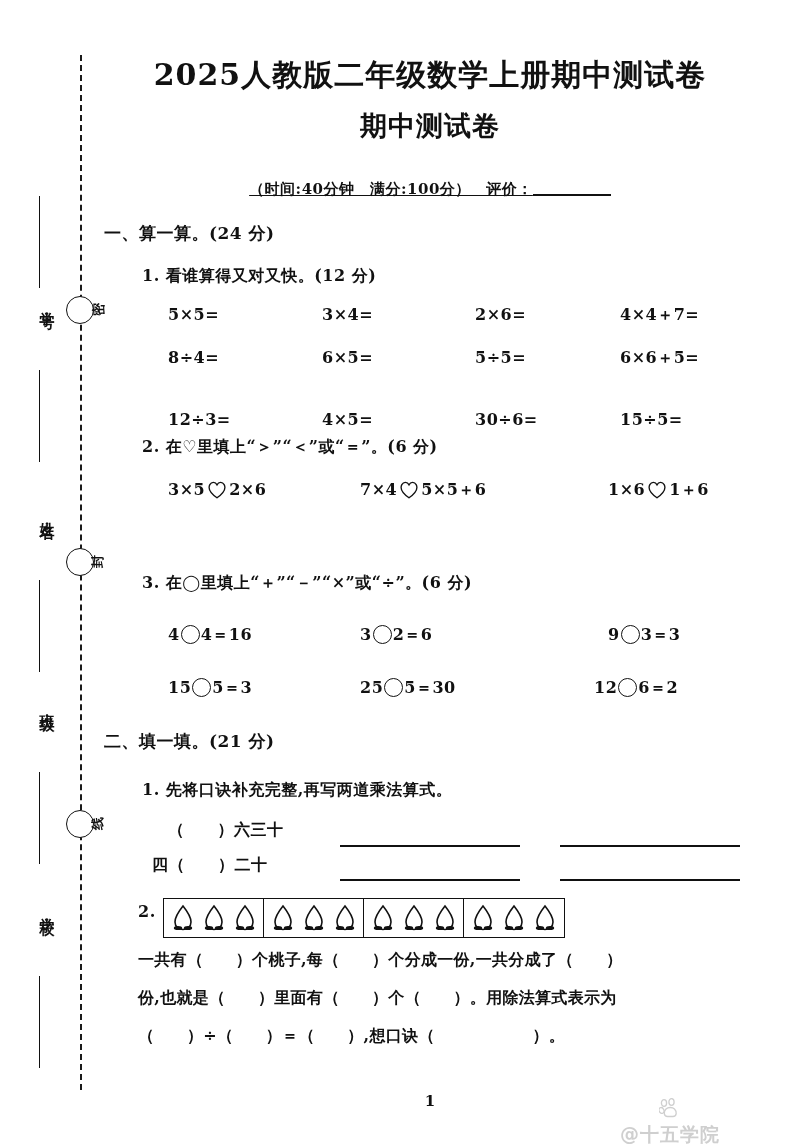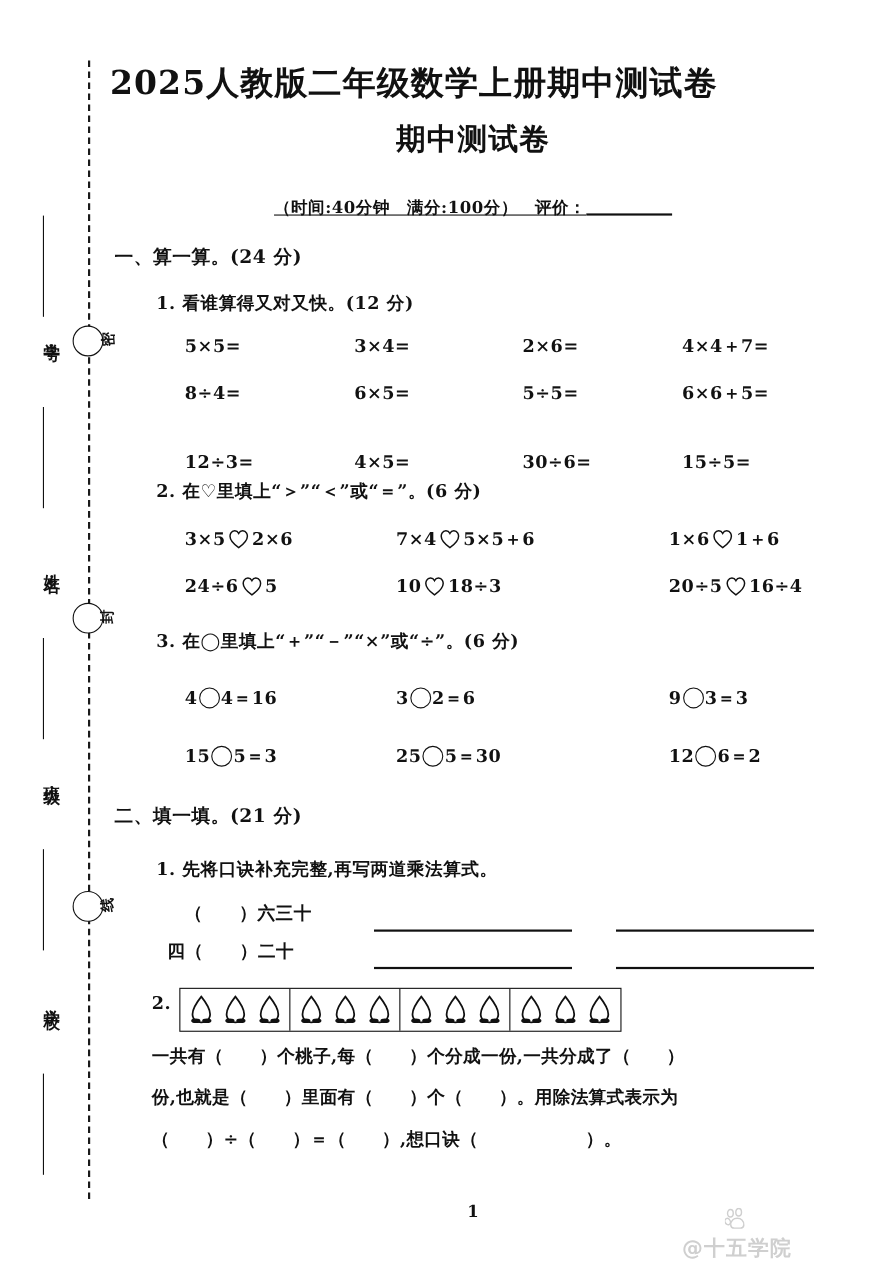--- a/index.html
+++ b/index.html
@@ -69,21 +69,21 @@
   #sheet {
     position: absolute;
     left: 100px; top: 0;
     width: 700px; height: 1146px;
   }
 
   .title-main {
     position: absolute;
     left: 0; top: 55px;
     width: 660px;
-    text-align: left;
+    text-align: center;
     font-size: 30px;
     font-weight: bold;
     letter-spacing: 1px;
     font-family: "DejaVu Serif", "Liberation Serif", serif;
   }
   .title-sub {
     position: absolute;
     left: 0; top: 108px;
     width: 660px;
     text-align: center;
@@ -279,44 +279,33 @@
           <path d="M12 21 C3 14.5 1.2 9.2 3.4 5.2 C5.4 1.6 10 1.6 12 5.4 C14 1.6 18.6 1.6 20.6 5.2 C22.8 9.2 21 14.5 12 21 Z" fill="none" stroke="#111" stroke-width="1.6"></path>
         </svg><span>2×6</span></span>
     <span class="expr" style="left:260px"><span>7×4</span><svg class="heart" viewBox="0 0 24 22">
           <path d="M12 21 C3 14.5 1.2 9.2 3.4 5.2 C5.4 1.6 10 1.6 12 5.4 C14 1.6 18.6 1.6 20.6 5.2 C22.8 9.2 21 14.5 12 21 Z" fill="none" stroke="#111" stroke-width="1.6"></path>
         </svg><span>5×5＋6</span></span>
     <span class="expr" style="left:508px"><span>1×6</span><svg class="heart" viewBox="0 0 24 22">
           <path d="M12 21 C3 14.5 1.2 9.2 3.4 5.2 C5.4 1.6 10 1.6 12 5.4 C14 1.6 18.6 1.6 20.6 5.2 C22.8 9.2 21 14.5 12 21 Z" fill="none" stroke="#111" stroke-width="1.6"></path>
         </svg><span>1＋6</span></span>
   </div>
 
-  <div class="expr-row" style="top:523px">
-    <span class="expr" style="left:68px"><span>24÷6</span><svg class="heart" viewBox="0 0 24 22">
-          <path d="M12 21 C3 14.5 1.2 9.2 3.4 5.2 C5.4 1.6 10 1.6 12 5.4 C14 1.6 18.6 1.6 20.6 5.2 C22.8 9.2 21 14.5 12 21 Z" fill="none" stroke="#111" stroke-width="1.6"></path>
-        </svg><span>5</span></span>
-    <span class="expr" style="left:260px"><span>10</span><svg class="heart" viewBox="0 0 24 22">
-          <path d="M12 21 C3 14.5 1.2 9.2 3.4 5.2 C5.4 1.6 10 1.6 12 5.4 C14 1.6 18.6 1.6 20.6 5.2 C22.8 9.2 21 14.5 12 21 Z" fill="none" stroke="#111" stroke-width="1.6"></path>
-        </svg><span>18÷3</span></span>
-    <span class="expr" style="left:508px"><span>20÷5</span><svg class="heart" viewBox="0 0 24 22">
-          <path d="M12 21 C3 14.5 1.2 9.2 3.4 5.2 C5.4 1.6 10 1.6 12 5.4 C14 1.6 18.6 1.6 20.6 5.2 C22.8 9.2 21 14.5 12 21 Z" fill="none" stroke="#111" stroke-width="1.6"></path>
-        </svg><span>16÷4</span></span>
-  </div>
 
   <div class="q-head" style="top:573px">3. 在◯里填上“＋”“－”“×”或“÷”。(6 分)</div>
 
   <div class="expr-row" style="top:625px">
     <span class="expr" style="left:68px"><span>4</span><span class="circ"></span><span>4＝16</span></span>
     <span class="expr" style="left:260px"><span>3</span><span class="circ"></span><span>2＝6</span></span>
     <span class="expr" style="left:508px"><span>9</span><span class="circ"></span><span>3＝3</span></span>
   </div>
 
   <div class="expr-row" style="top:678px">
     <span class="expr" style="left:68px"><span>15</span><span class="circ"></span><span>5＝3</span></span>
     <span class="expr" style="left:260px"><span>25</span><span class="circ"></span><span>5＝30</span></span>
-    <span class="expr" style="left:508px"><span>12</span><span class="circ"></span><span>6＝2</span></span>
+    <span class="expr" style="left:494px"><span>12</span><span class="circ"></span><span>6＝2</span></span>
   </div>
 
   <div class="sec-head" style="top:730px">二、填一填。(21 分)</div>
 
   <div class="q-head" style="top:780px">1. 先将口诀补充完整,再写两道乘法算式。</div>
 
   <div class="expr-row" style="top:820px">
     <span class="expr" style="left:68px">（　　）六三十</span>
   </div>
   <div class="ansline" style="left:240px; top:845px; width:180px"></div>

